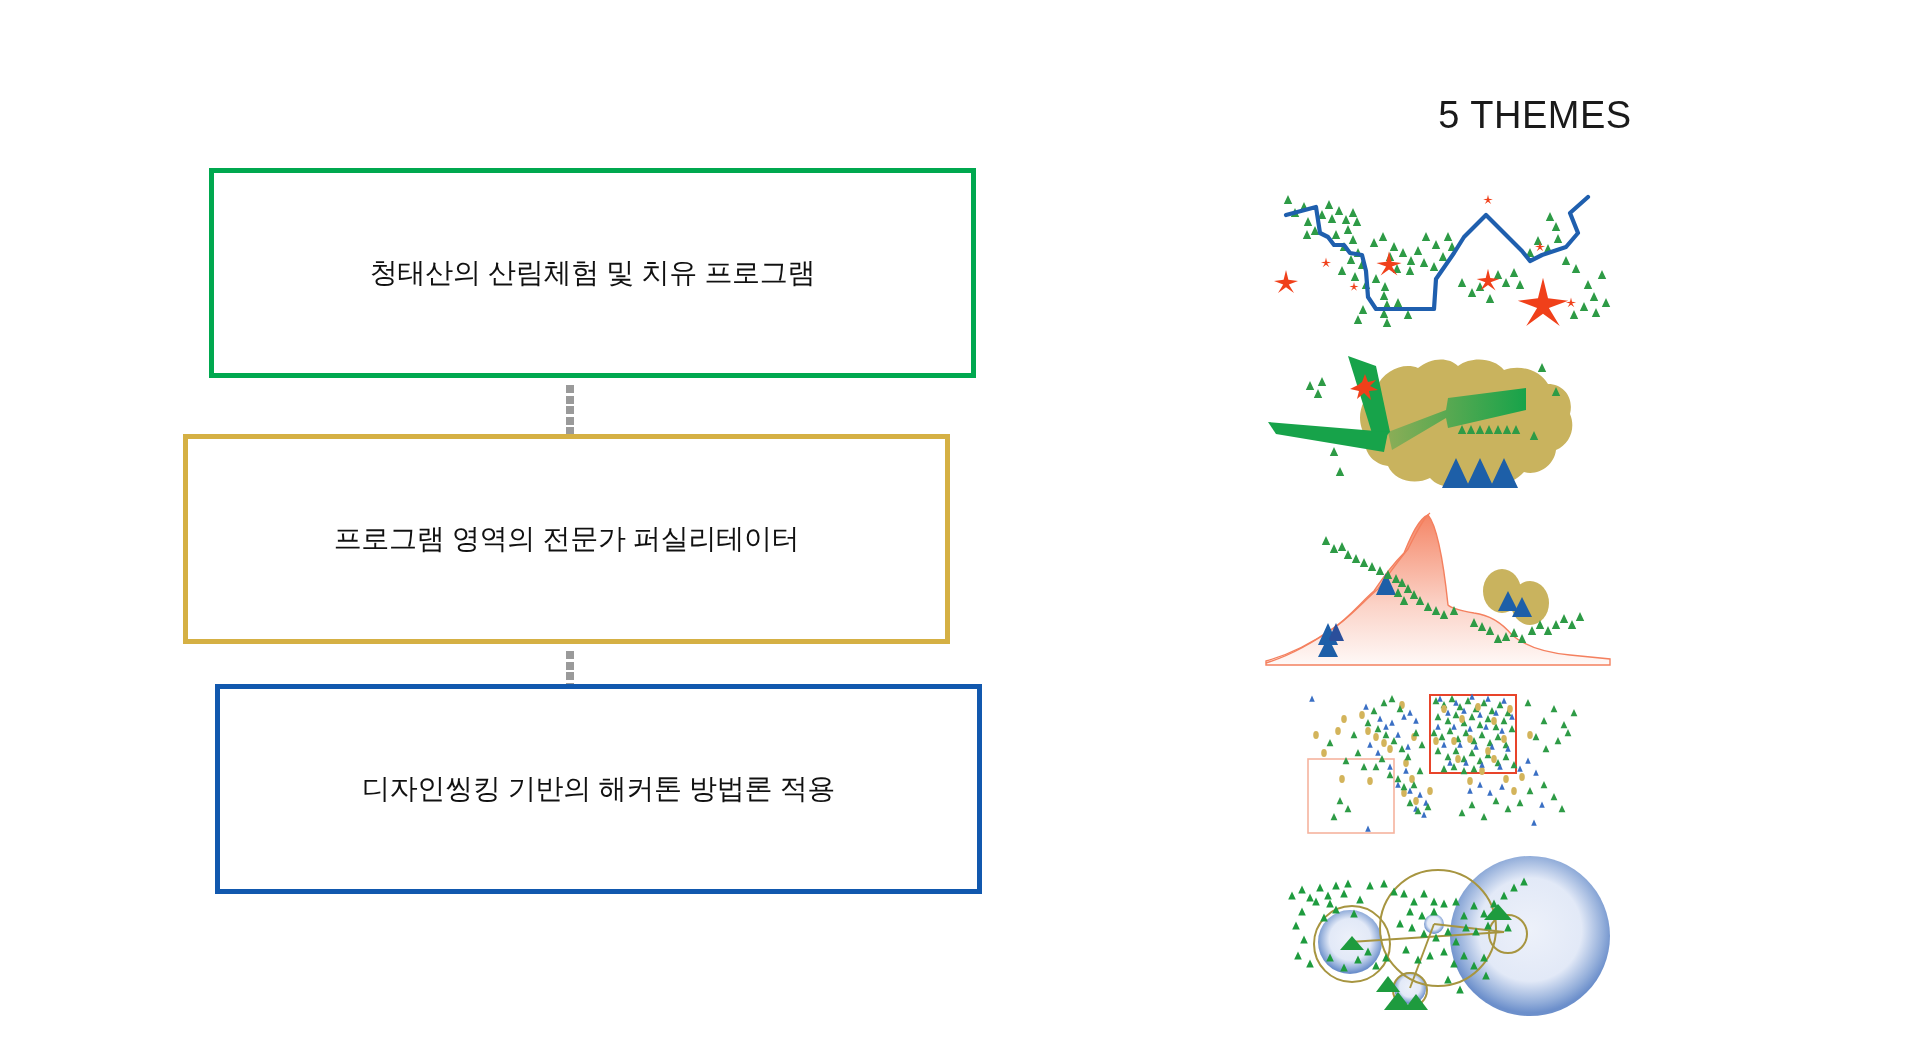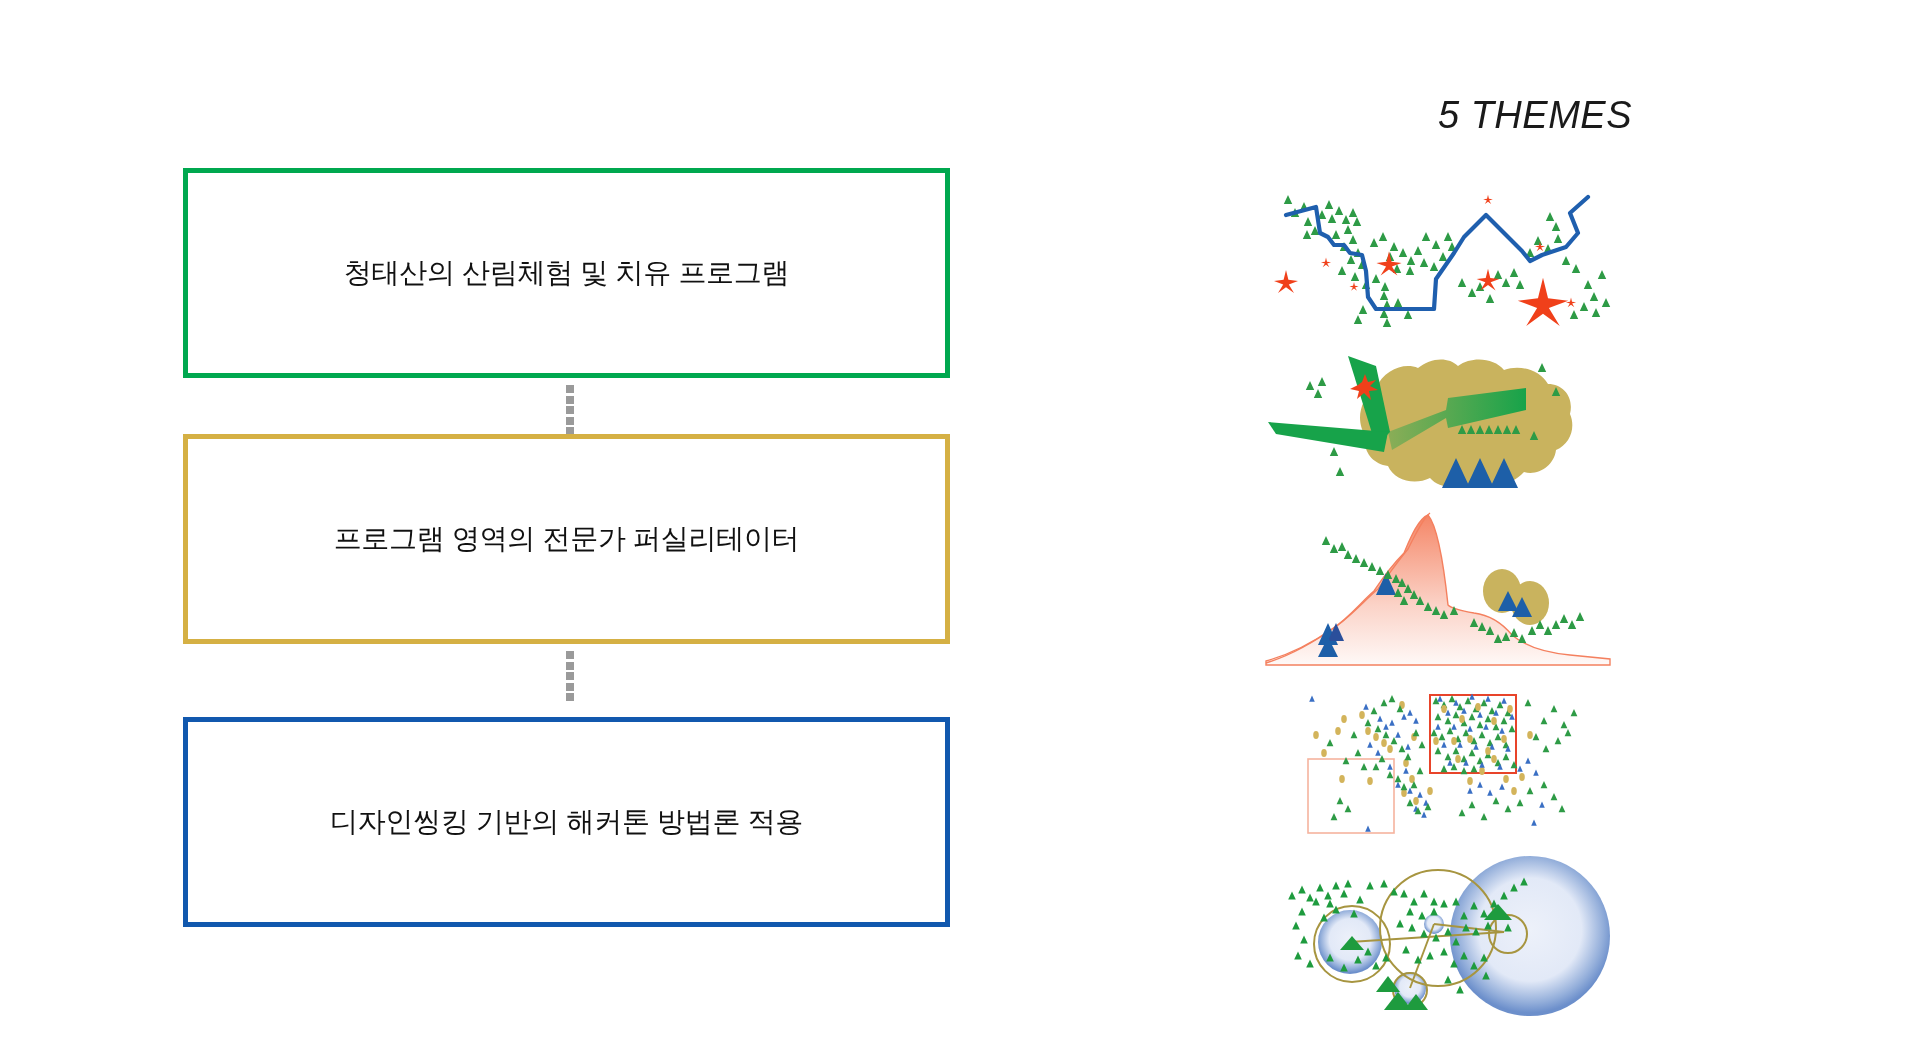--- a/index.html
+++ b/index.html
@@ -42,23 +42,23 @@
   .theme-box .box-label {
     font-size: 28px;
     font-weight: 400;
     letter-spacing: -0.3px;
     line-height: 1.35;
     text-align: center;
     color: #111111;
     white-space: nowrap;
   }
 
-  #theme-box-1 { top: 168px;  border-color: #00A84F; }
+  #theme-box-1 { top: 168px;  border-color: #00A84F; margin-left: 26px; }
   #theme-box-2 { top: 434px;  border-color: #D5B044; }
-  #theme-box-3 { top: 717px;  border-color: #1158AE; }
+  #theme-box-3 { top: 684px;  border-color: #1158AE; margin-left: 32px; }
 
   
   .connector {
     position: absolute;
     left: 566px;
     width: 8px;
     height: 50px;
     display: flex;
     flex-direction: column;
     justify-content: space-between;
@@ -83,21 +83,20 @@
   #themes-title {
     position: absolute;
     left: 0;
     top: 94px;
     width: 770px;
     text-align: center;
     font-size: 38px;
     font-weight: 400;
     letter-spacing: 0.5px;
     color: #1a1a1a;
-    font-style: italic;
   }
   .theme-figure {
     position: absolute;
     left: 108px;
     width: 360px;
   }
   #figure-1 { top: 175px;  height: 160px; }
   #figure-2 { top: 340px;  height: 160px; }
   #figure-3 { top: 505px;  height: 165px; }
   #figure-4 { top: 675px;  height: 160px; }

